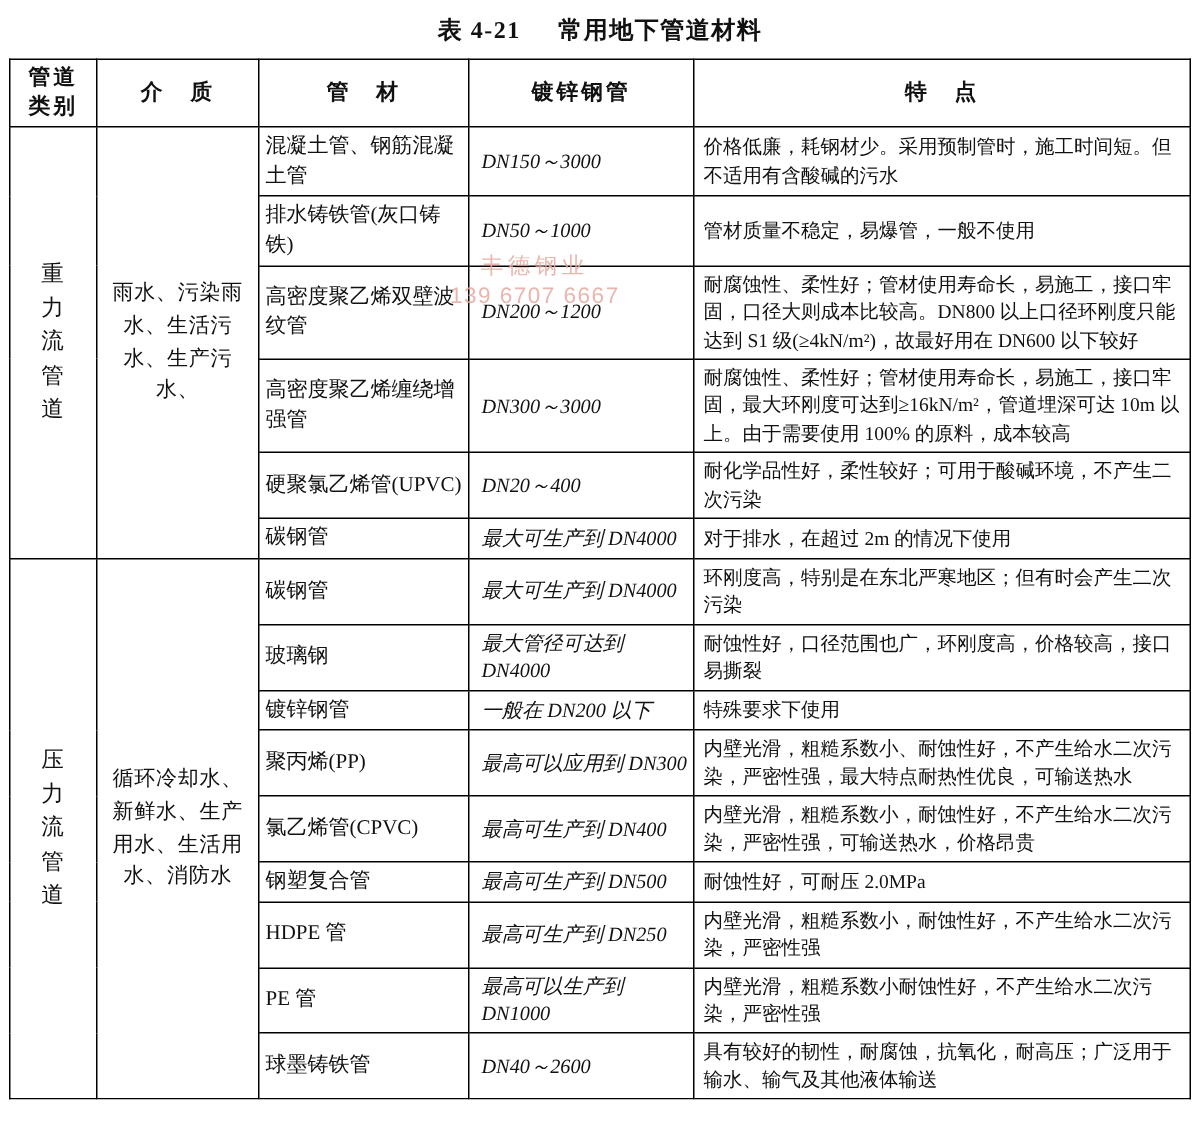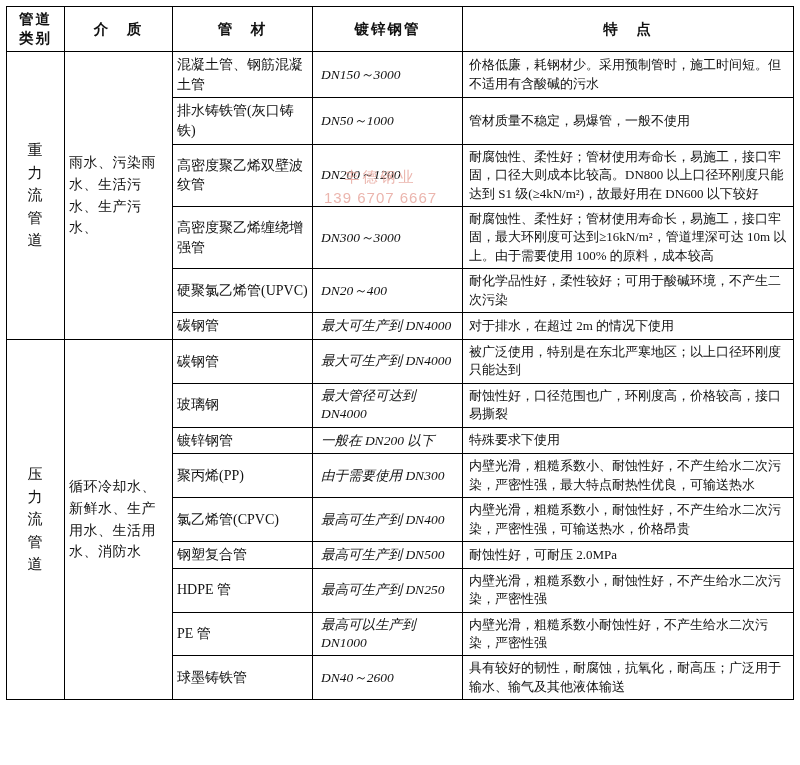--- a/index.html
+++ b/index.html
@@ -49,21 +49,21 @@
 
   .cat-cell{
     text-align:center;
     font-size:15px;
     letter-spacing:1px;
     font-weight:normal;
     line-height:1.5;
   }
   .cat-cell span{display:block;}
   .med-cell{
-    text-align:left;
+    text-align:center;
     font-size:14px;
     line-height:1.55;
     letter-spacing:0.5px;
   }
   .mat-cell{
     font-size:14px;
     line-height:1.4;
   }
   .dia-cell{
     text-align:left;
@@ -82,30 +82,34 @@
   .watermark{
     position:absolute;
     left:300px;
     top:168px;
     text-align:center;
     color:#e8a9a0;
     opacity:.85;
     pointer-events:none;
     font-family:"Liberation Sans",sans-serif;
     z-index:5;
-    margin-left:24px;
   }
   .watermark .wm1{font-size:15px;letter-spacing:3px;}
   .watermark .wm2{font-size:15px;letter-spacing:1px;margin-top:2px;}
 </style>
 </head>
 <body>
 
 <div class="page">
 
+  <div class="title">
+    <span>表 4-21</span>
+    &nbsp;&nbsp;&nbsp;
+    <span>常用地下管道材料</span>
+  </div>
 
   <div class="watermark">
     <div class="wm1">丰德钢业</div>
     <div class="wm2">139 6707 6667</div>
   </div>
 
   <table>
     <colgroup>
       <col class="col-cat">
         <col class="col-med">
@@ -170,35 +174,35 @@
         <td class="cat-cell" rowspan="9">
           <span>压</span>
           <span>力</span>
           <span>流</span>
           <span>管</span>
           <span>道</span>
         </td>
         <td class="med-cell" rowspan="9">循环冷却水、新鲜水、生产用水、生活用水、消防水</td>
         <td class="mat-cell">碳钢管</td>
         <td class="dia-cell">最大可生产到 DN4000</td>
-        <td class="feat-cell">被广泛使用，特别是在东北严寒地区；以上口径环刚度只能达到</td>
+        <td class="feat-cell">环刚度高，特别是在东北严寒地区；但有时会产生二次污染</td>
       </tr>
       <tr>
         <td class="mat-cell">玻璃钢</td>
         <td class="dia-cell">最大管径可达到 DN4000</td>
         <td class="feat-cell">耐蚀性好，口径范围也广，环刚度高，价格较高，接口易撕裂</td>
       </tr>
       <tr>
         <td class="mat-cell">镀锌钢管</td>
         <td class="dia-cell">一般在 DN200 以下</td>
         <td class="feat-cell">特殊要求下使用</td>
       </tr>
       <tr>
         <td class="mat-cell">聚丙烯(PP)</td>
-        <td class="dia-cell">由于需要使用 DN300</td>
+        <td class="dia-cell">最高可以应用到 DN300</td>
         <td class="feat-cell">内壁光滑，粗糙系数小、耐蚀性好，不产生给水二次污染，严密性强，最大特点耐热性优良，可输送热水</td>
       </tr>
       <tr>
         <td class="mat-cell">氯乙烯管(CPVC)</td>
         <td class="dia-cell">最高可生产到 DN400</td>
         <td class="feat-cell">内壁光滑，粗糙系数小，耐蚀性好，不产生给水二次污染，严密性强，可输送热水，价格昂贵</td>
       </tr>
       <tr>
         <td class="mat-cell">钢塑复合管</td>
         <td class="dia-cell">最高可生产到 DN500</td>

